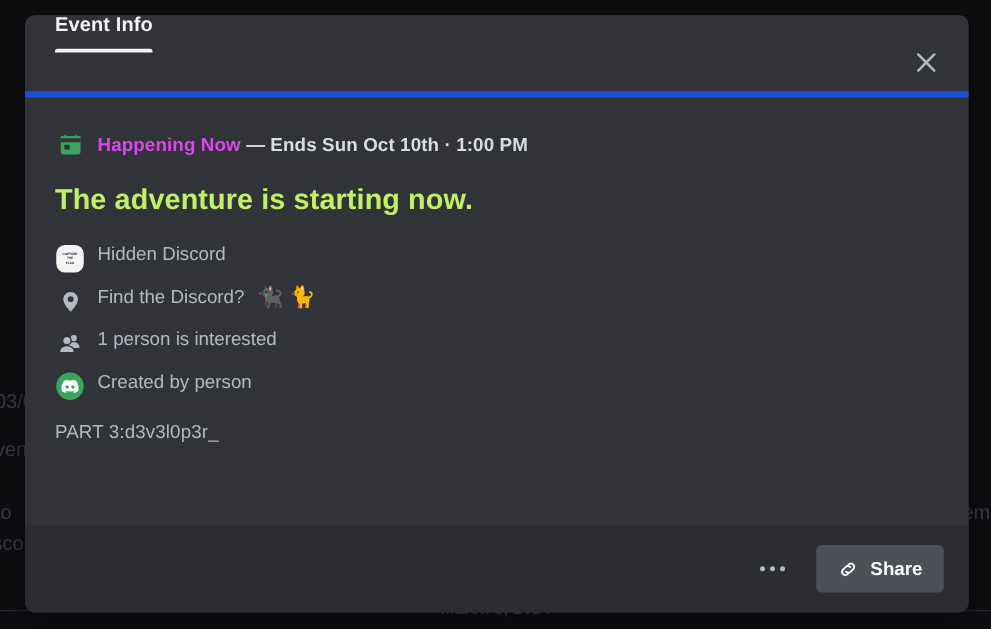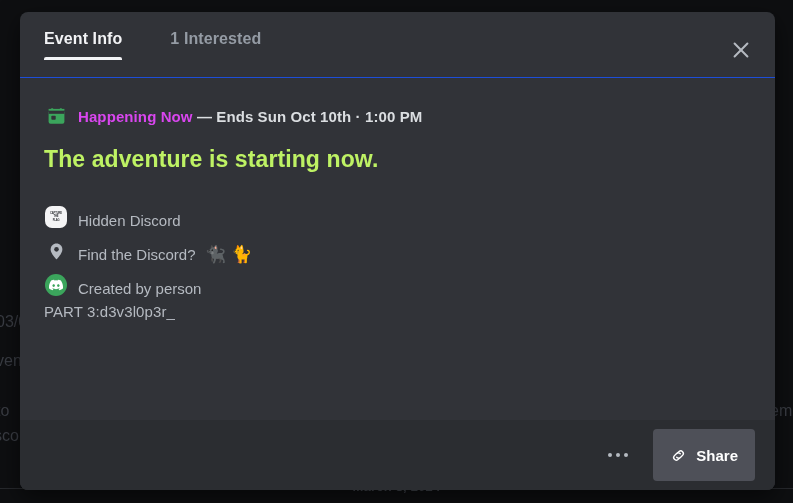--- a/index.html
+++ b/index.html
@@ -58,22 +58,22 @@
     flex-direction: column;
   }
 
   
   #tabbar {
     position: relative;
     height: 66px;
     flex: none;
     padding: 0 24px;
     display: flex;
-    align-items: center;
-    border-bottom: 1px solid #1d4ed8;
+    align-items: flex-start;
+    border-bottom: 5px solid #1d4ed8;
   }
   .tab {
     position: relative;
     font-size: 16px;
     font-weight: bold;
     color: #949ba4;
     padding: 0 0 12px 0;
     margin-right: 48px;
     cursor: pointer;
     background: none; border: none;
@@ -124,21 +124,21 @@
   #event-title {
     font-size: 23px;
     font-weight: bold;
     color: #bef264;
     letter-spacing: .1px;
     margin-bottom: 22px;
   }
 
   .detail-row {
     display: flex;
-    align-items: flex-end;
+    align-items: flex-start;
     gap: 10px;
     height: 34px;
   }
   .detail-icon {
     width: 24px; height: 24px;
     flex: none;
     display: flex; align-items: center; justify-content: center;
   }
   .detail-label {
     font-size: 15px;
@@ -203,21 +203,21 @@
   #more-btn i {
     width: 4px; height: 4px;
     border-radius: 50%;
     background: #b5bac1;
     display: block;
   }
   #share-btn {
     display: flex;
     align-items: center;
     gap: 9px;
-    height: 52px;
+    height: 38px;
     padding: 0 17px;
     border-radius: 4px;
     background: #4e5058;
     border: none;
     cursor: pointer;
     color: #ffffff;
     font-size: 15px;
     font-weight: bold;
     font-family: "Liberation Sans", sans-serif;
   }
@@ -235,21 +235,20 @@
   <div id="bg-date-wrap">
     <div id="bg-date-divider" style="top:12px;"></div>
     <div id="bg-date-label" style="top:3px;">March 8, 2024</div>
   </div>
 </div>
 
 <div id="modal">
 
   <div id="tabbar">
     <button class="tab active">Event Info</button>
-    <button class="tab">1 Interested</button>
 
     <button id="close-btn" aria-label="Close">
       <svg width="22" height="22" viewBox="0 0 24 24" fill="none" stroke="currentColor" stroke-width="2.2" stroke-linecap="round">
         <line x1="5" y1="5" x2="19" y2="19"></line>
         <line x1="19" y1="5" x2="5" y2="19"></line>
       </svg>
     </button>
   </div>
 
   <div id="modal-body">
@@ -287,20 +286,31 @@
       <span class="detail-icon">
         <svg width="19" height="19" viewBox="0 0 24 24" fill="#b5bac1">
           <path d="M12 2C7.9 2 4.6 5.3 4.6 9.4c0 5.5 7.4 12.6 7.4 12.6s7.4-7.1 7.4-12.6C19.4 5.3 16.1 2 12 2z"></path>
           <circle cx="12" cy="9.3" r="2.9" fill="#313338"></circle>
         </svg>
       </span>
       <span class="detail-label">Find the Discord?</span>
       <span class="emoji">🐈‍⬛ 🐈</span>
     </div>
 
+    <div class="detail-row">
+      <span class="detail-icon">
+        <svg width="20" height="20" viewBox="0 0 24 24" fill="#b5bac1">
+          <circle cx="15.6" cy="6.6" r="3"></circle>
+          <path d="M15.6 10.6c-3 0-5.4 1.9-5.4 4.3v1.2h10.8v-1.2c0-2.4-2.4-4.3-5.4-4.3z"></path>
+          <circle cx="9" cy="8.9" r="4.1" fill="#b5bac1" stroke="#313338" stroke-width="1.3"></circle>
+          <path d="M9 13.8c-3.9 0-7 2.4-7 5.4v1.3h14v-1.3c0-3-3.1-5.4-7-5.4z" fill="#b5bac1" stroke="#313338" stroke-width="1.3"></path>
+        </svg>
+      </span>
+      <span class="detail-label">1 person is interested</span>
+    </div>
 
     <div class="detail-row">
       <span class="detail-icon">
         <span id="discord-avatar">
           <svg width="14" height="14" viewBox="0 0 127 96" fill="#ffffff">
             <path d="M107.7 8.07A105.15 105.15 0 0 0 81.47 0a72.06 72.06 0 0 0-3.36 6.83 97.68 97.68 0 0 0-29.11 0A72.37 72.37 0 0 0 45.64 0a105.89 105.89 0 0 0-26.25 8.09C2.79 32.65-1.71 56.6.54 80.21a105.73 105.73 0 0 0 32.17 16.15 77.7 77.7 0 0 0 6.89-11.11 68.42 68.42 0 0 1-10.85-5.18c.91-.66 1.8-1.34 2.66-2a75.57 75.57 0 0 0 64.32 0c.87.71 1.76 1.39 2.66 2a68.68 68.68 0 0 1-10.87 5.19 77 77 0 0 0 6.89 11.1 105.25 105.25 0 0 0 32.19-16.14c2.64-27.38-4.51-51.11-18.9-72.15ZM42.45 65.69C36.18 65.69 31 60 31 53s5-12.74 11.43-12.74S54 46 53.89 53s-5.05 12.69-11.44 12.69Zm42.24 0C78.41 65.69 73.25 60 73.25 53s5-12.74 11.44-12.74S96.23 46 96.12 53s-5.04 12.69-11.43 12.69Z"></path>
           </svg>
         </span>
       </span>
       <span class="detail-label">Created by person</span>

